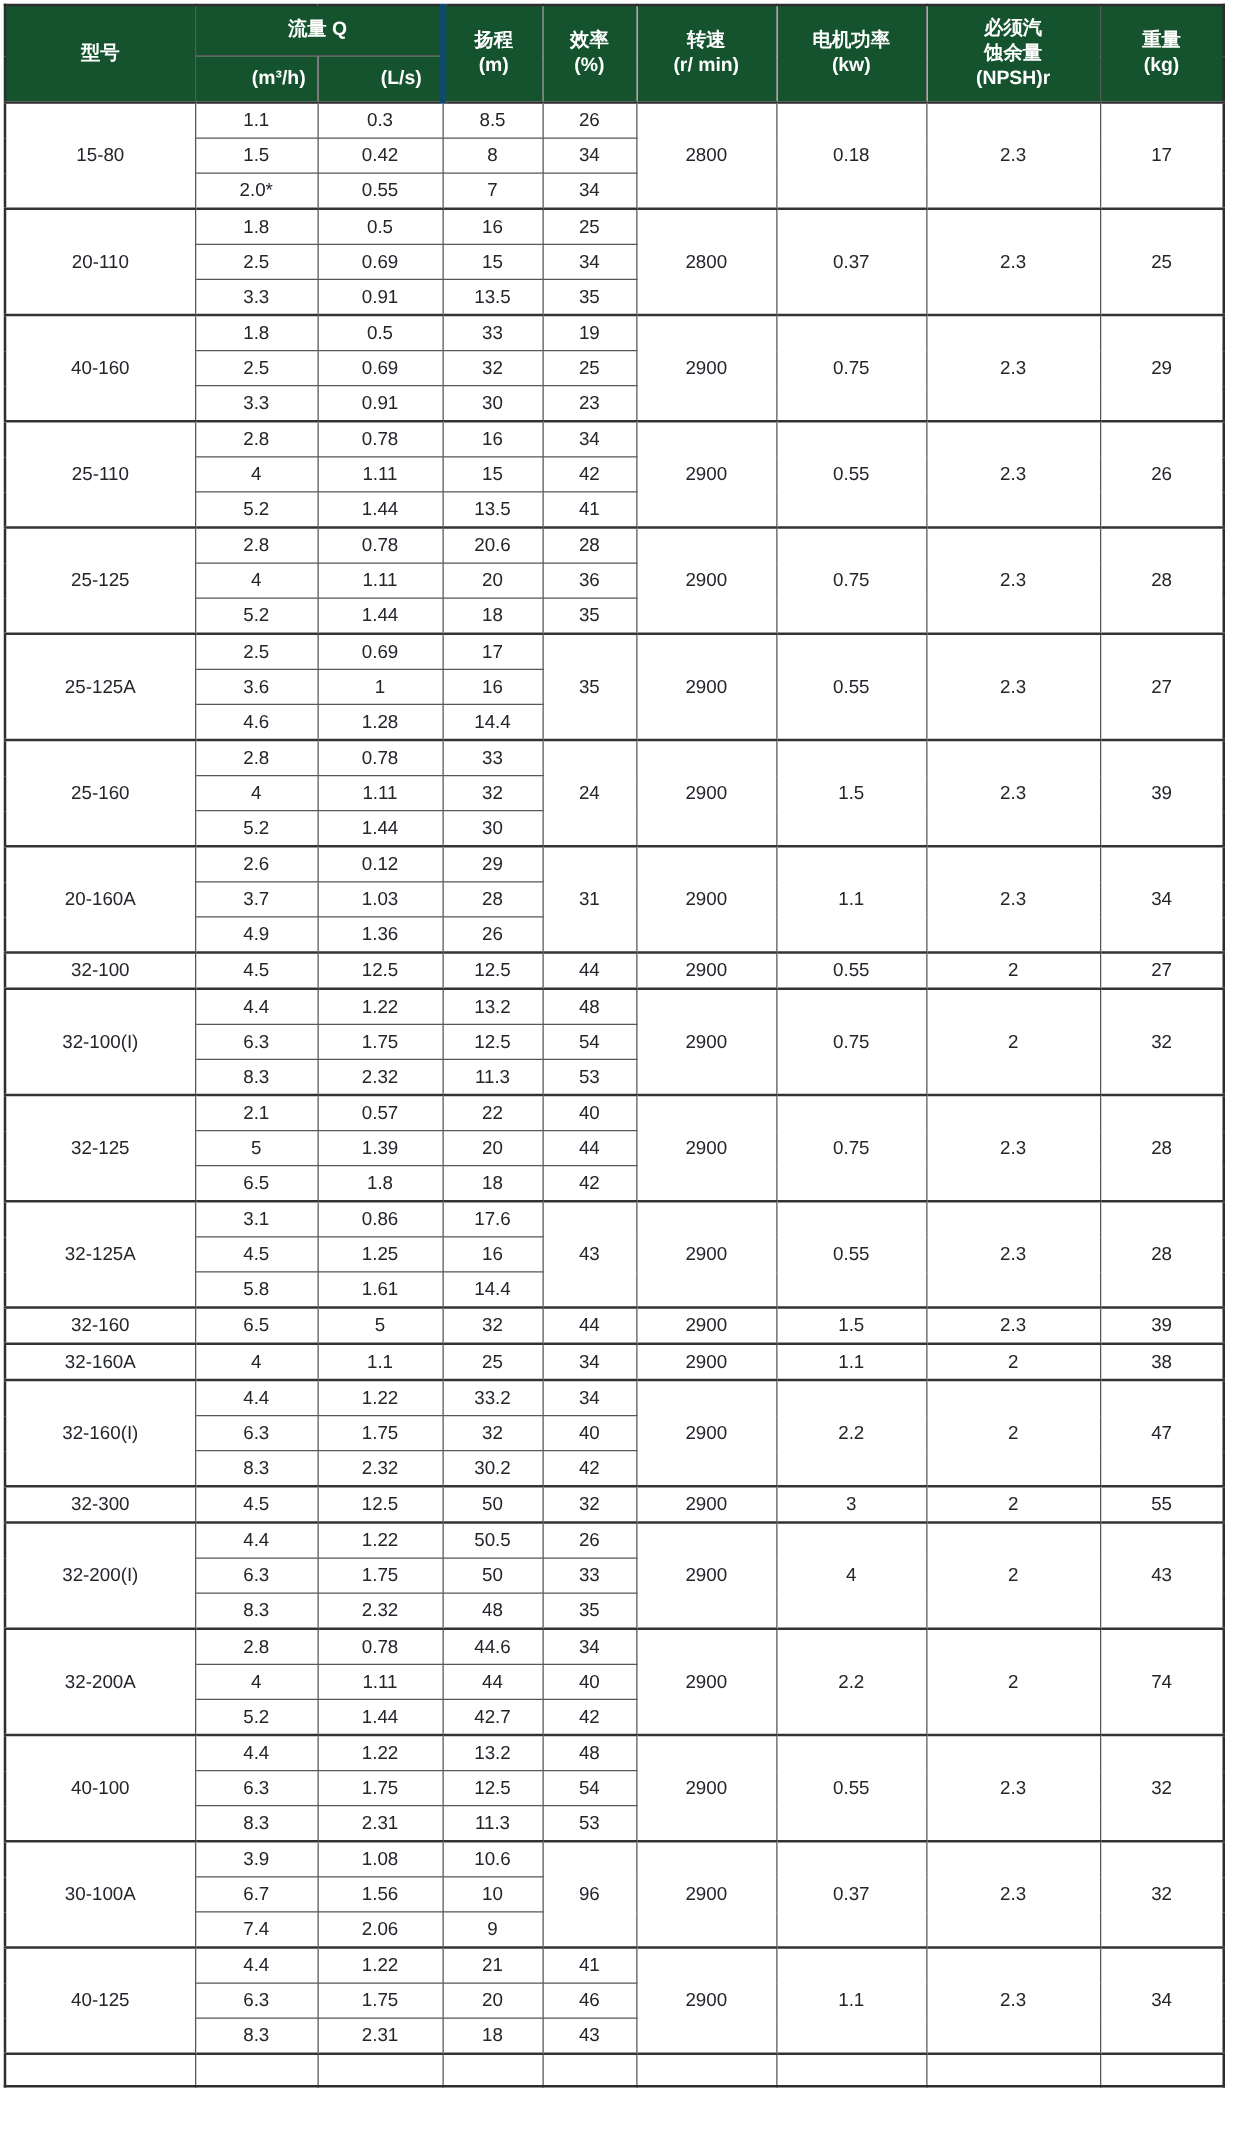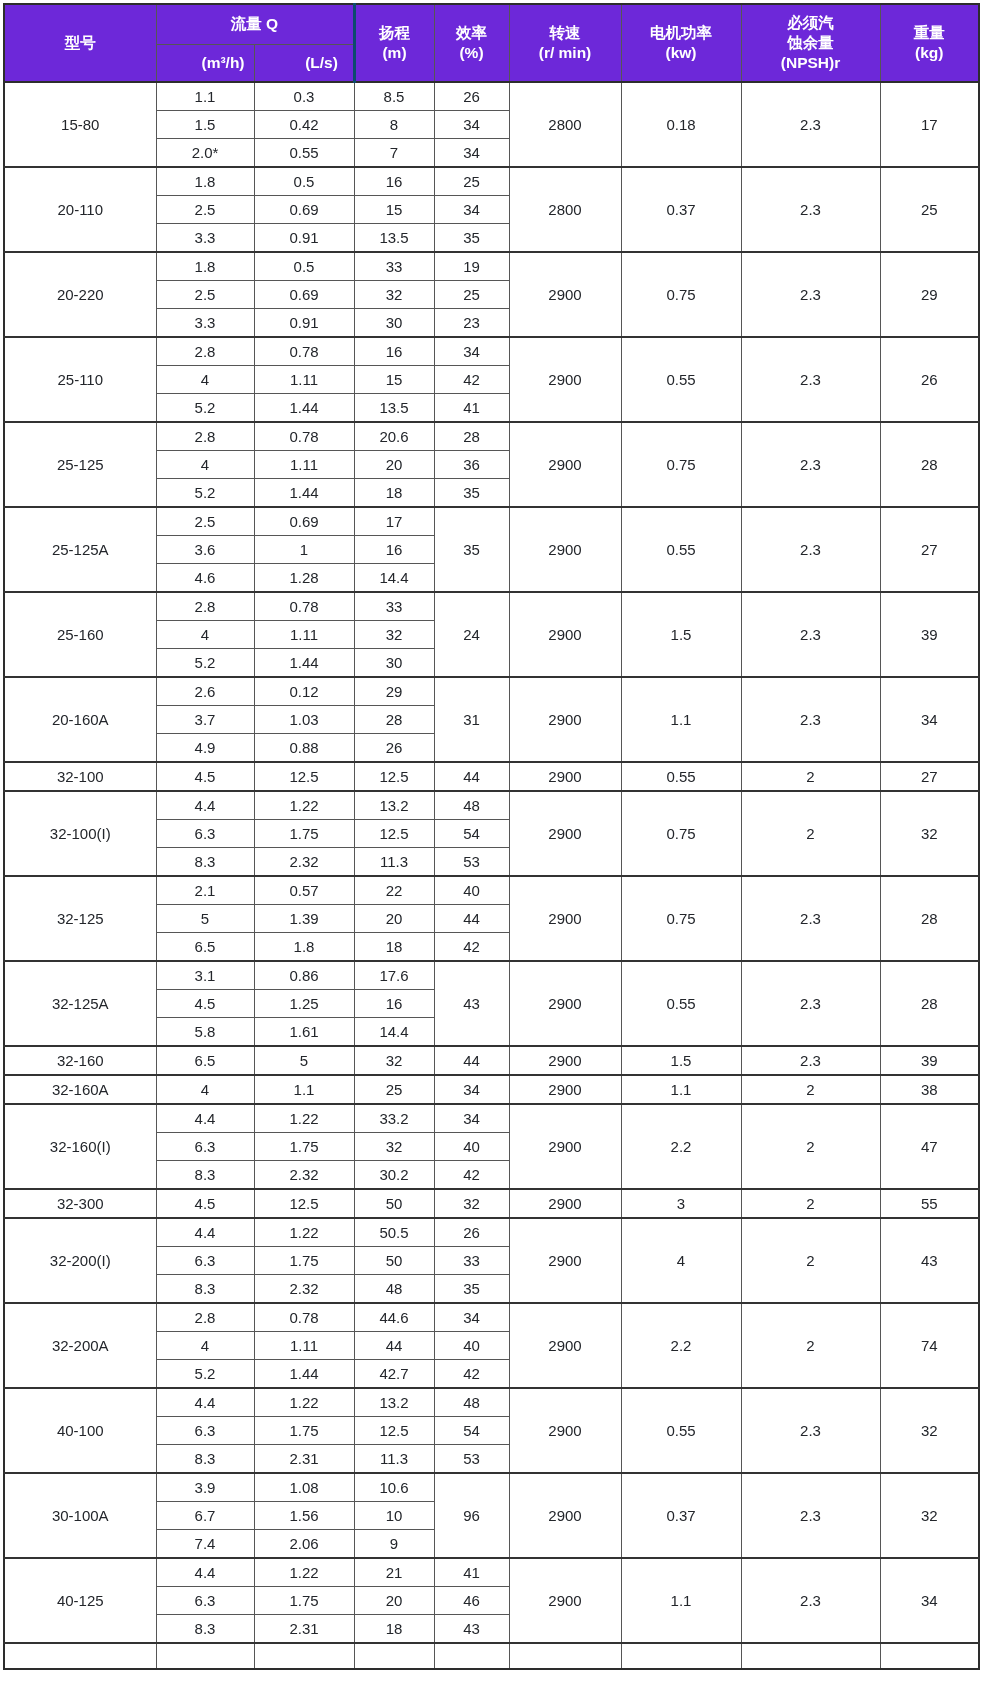--- a/index.html
+++ b/index.html
@@ -18,31 +18,31 @@
   }
   table.spec th, table.spec td {
     border: 1px solid #565656;
     text-align: center;
     vertical-align: middle;
     padding: 0;
     overflow: hidden;
   }
   
   thead th {
-    background: #6d28d9;
+    background: #14532d;
     color: #ffffff;
     font-weight: bold;
     font-size: 15.5px;
     line-height: 1.3;
     white-space: pre-line;
     border: 1px solid #23405e;
   }
   thead tr.h1 th { height: 39px; }
   thead tr.h2 th { height: 36px; padding-left: 36px; }
-  thead th.white-left { border-left: 3px solid #0c4a6e; }
+  thead th.white-left { border-left: 5px solid #0c4a6e; }
   tbody tr:first-child td { border-top: 2px solid #2d2d2d; }
   
   tbody td {
     height: 27px;
     font-size: 15px;
     color: #23262b;
   }
   tr.group-start td { border-top: 2px solid #333333; }
   tr.partial td { height: 24px; border-bottom: 0; }
 </style>
@@ -127,21 +127,21 @@
             <td>15</td>
             <td>34</td>
           </tr>
           <tr>
             <td>3.3</td>
             <td>0.91</td>
             <td>13.5</td>
             <td>35</td>
           </tr>
           <tr class="group-start">
-            <td rowspan="3">20-220</td>
+            <td rowspan="3">40-160</td>
             <td>1.8</td>
             <td>0.5</td>
             <td>33</td>
             <td>19</td>
             <td rowspan="3">2900</td>
             <td rowspan="3">0.75</td>
             <td rowspan="3">2.3</td>
             <td rowspan="3">29</td>
           </tr>
           <tr>
@@ -255,21 +255,21 @@
             <td rowspan="3">2.3</td>
             <td rowspan="3">34</td>
           </tr>
           <tr>
             <td>3.7</td>
             <td>1.03</td>
             <td>28</td>
           </tr>
           <tr>
             <td>4.9</td>
-            <td>0.88</td>
+            <td>1.36</td>
             <td>26</td>
           </tr>
           <tr class="group-start">
             <td>32-100</td>
             <td>4.5</td>
             <td>12.5</td>
             <td>12.5</td>
             <td>44</td>
             <td>2900</td>
             <td>0.55</td>

